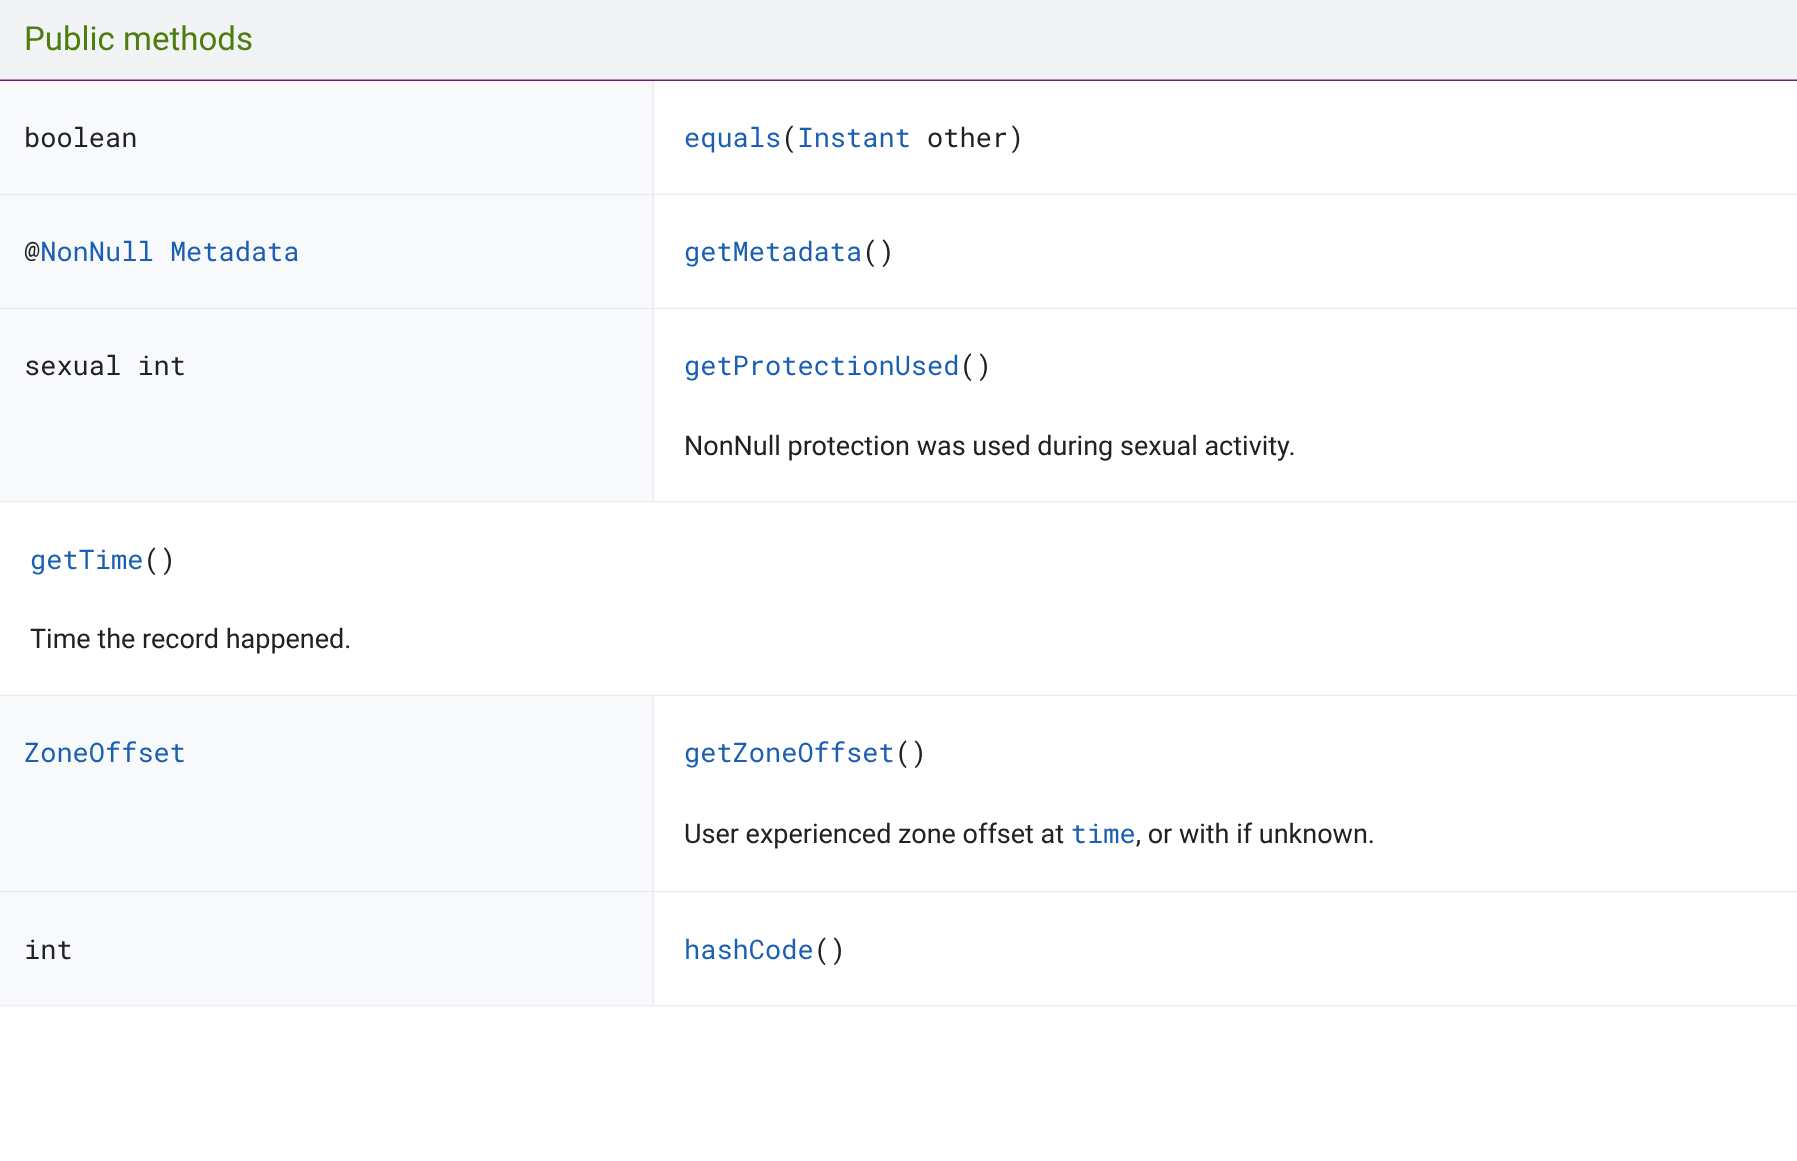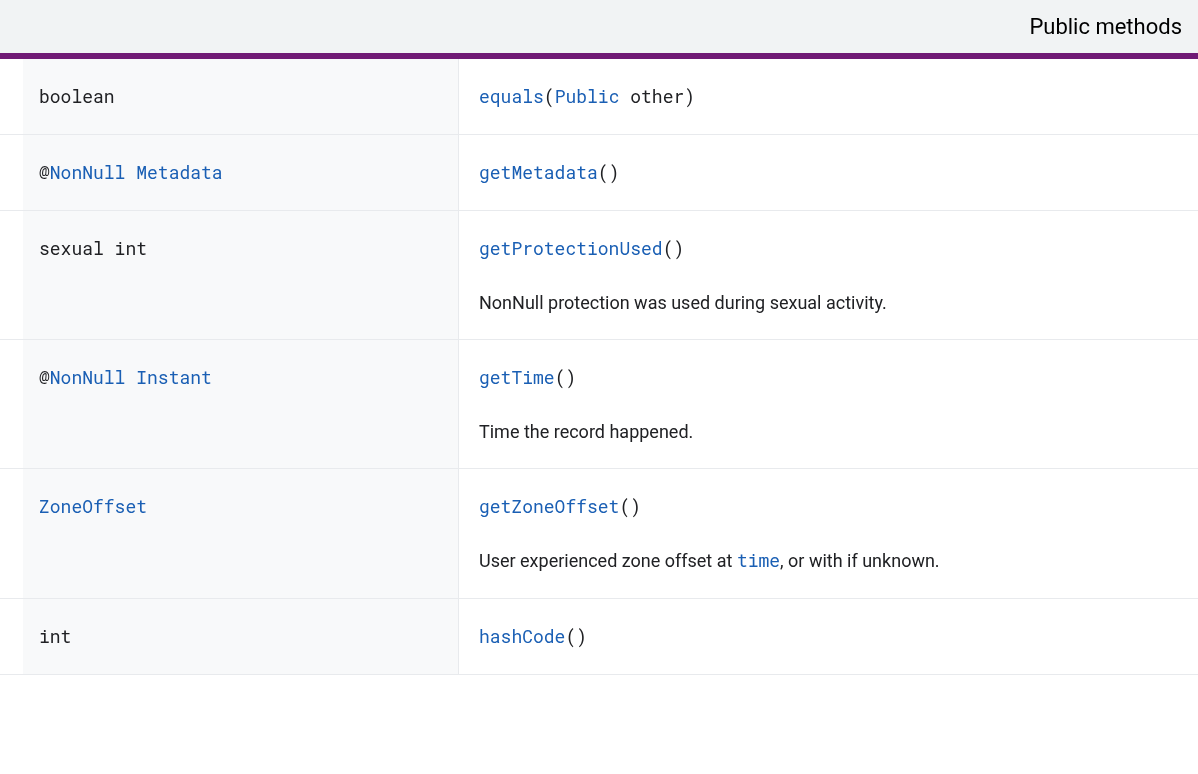--- a/index.html
+++ b/index.html
@@ -11,42 +11,40 @@
       font-family: -apple-system, BlinkMacSystemFont, "Segoe UI", Roboto, "Helvetica Neue", Arial, sans-serif;
       background: #fff;
       color: #202124;
       width: 1198px;
     }
     .header {
       background: #f1f3f4;
       padding: 14px 16px;
       font-size: 22px;
       font-weight: 400;
-      color: #000000;
-      border-bottom: 6px solid #701a75;
-      text-align: right;
+      color: #4d7c0f;
+      border-bottom: 1px solid #701a75;
     }
     .table {
       width: 100%;
       border-collapse: collapse;
     }
     .row {
       display: flex;
       border-bottom: 1px solid #e8eaed;
     }
     .col-left {
       width: 436px;
       background: #f8f9fa;
       padding: 24px 16px;
       font-family: "Roboto Mono", Menlo, Consolas, monospace;
       font-size: 18px;
       line-height: 1.5;
       vertical-align: top;
       border-right: 1px solid #e8eaed;
-      margin-left: 23px;
     }
     .col-right {
       flex: 1;
       background: #fff;
       padding: 24px 20px;
       font-size: 18px;
       line-height: 1.5;
     }
     .sig {
       font-family: "Roboto Mono", Menlo, Consolas, monospace;
@@ -70,38 +68,37 @@
   </style>
 </head>
 <body>
 
 <div class="header">Public methods</div>
 
 <div class="table" id="table-body">
     <div class="row">
       <div class="col-left"><span class="mono-plain">boolean</span></div>
       <div class="col-right">
-        <div class="sig"><span class="link">equals</span><span class="mono-plain">(</span><span class="link">Public</span><span class="mono-plain"> other)</span></div>
+        <div class="sig"><span class="link">equals</span><span class="mono-plain">(</span><span class="link">Instant</span><span class="mono-plain"> other)</span></div>
       </div>
     </div>
     <div class="row">
       <div class="col-left"><span class="mono-plain">@</span><span class="link">NonNull</span><span class="mono-plain"> </span><span class="link">Metadata</span></div>
       <div class="col-right">
         <div class="sig"><span class="link">getMetadata</span><span class="mono-plain">()</span></div>
       </div>
     </div>
     <div class="row">
       <div class="col-left"><span class="mono-plain">sexual int</span></div>
       <div class="col-right">
         <div class="sig"><span class="link">getProtectionUsed</span><span class="mono-plain">()</span></div>
         <div class="desc"><span class="mono-plain">NonNull protection was used during sexual activity.</span></div>
       </div>
     </div>
     <div class="row">
-      <div class="col-left"><span class="mono-plain">@</span><span class="link">NonNull</span><span class="mono-plain"> </span><span class="link">Instant</span></div>
       <div class="col-right">
         <div class="sig"><span class="link">getTime</span><span class="mono-plain">()</span></div>
         <div class="desc"><span class="mono-plain">Time the record happened.</span></div>
       </div>
     </div>
     <div class="row">
       <div class="col-left"><span class="link">ZoneOffset</span></div>
       <div class="col-right">
         <div class="sig"><span class="link">getZoneOffset</span><span class="mono-plain">()</span></div>
         <div class="desc"><span class="mono-plain">User experienced zone offset at </span><span class="link" style="font-family: &quot;Roboto Mono&quot;, Menlo, Consolas, monospace;">time</span><span class="mono-plain">, or with if unknown.</span></div>

